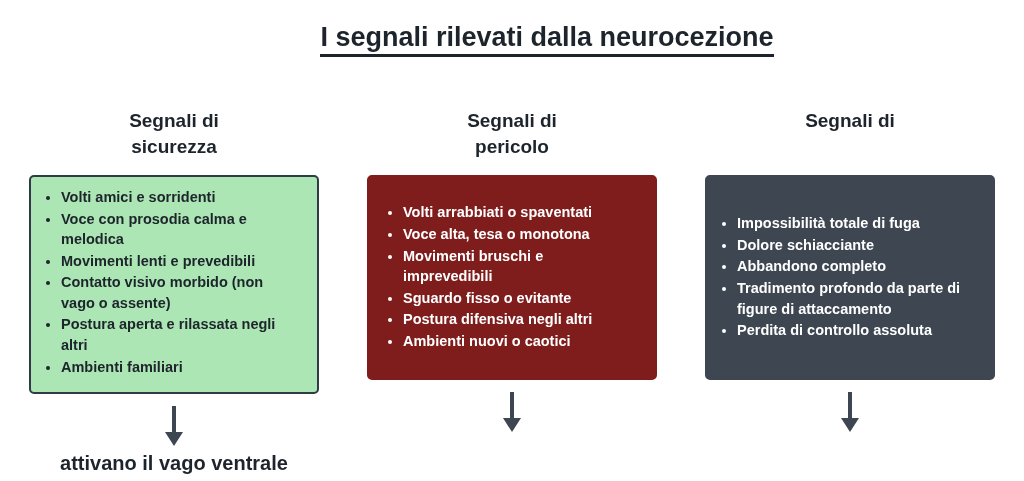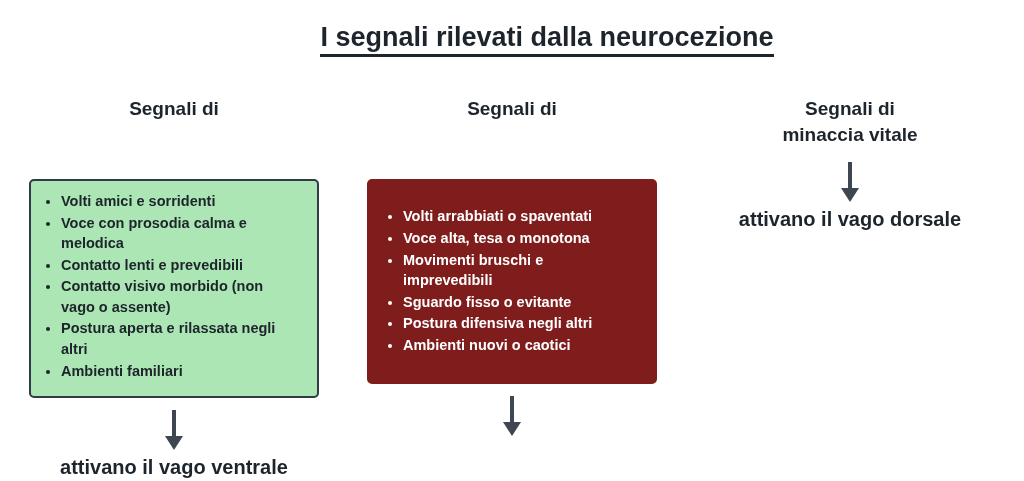--- a/index.html
+++ b/index.html
@@ -29,21 +29,21 @@
     font-weight: bold;
     color: #1d242b;
     margin-left: 35px;
   }
   .title span {
     border-bottom: 3px solid #1d242b;
     padding-bottom: 2px;
   }
   .columns {
     position: absolute;
-    top: 96px;
+    top: 108px;
     left: 0;
     width: 1024px;
     display: flex;
     justify-content: space-between;
     padding: 0 14px;
     box-sizing: border-box;
   }
   .column {
     width: 320px;
     display: flex;
@@ -52,21 +52,21 @@
   }
   .col-heading {
     font-size: 19px;
     font-weight: bold;
     line-height: 1.35;
     text-align: center;
     color: #1d242b;
     min-height: 54px;
   }
   .card {
-    margin-top: 29px;
+    margin-top: 13px;
     width: 290px;
     min-height: 205px;
     box-sizing: border-box;
     border-radius: 5px;
     padding: 14px 20px 14px 10px;
     display: flex;
     flex-direction: column;
     justify-content: center;
   }
   .card.safety {
@@ -138,64 +138,73 @@
 
   <div class="title">
     <span>I segnali rilevati dalla neurocezione</span>
   </div>
 
   <div class="columns">
 
     <div class="column">
       <div class="col-heading">
         <div>Segnali di</div>
+        <div>sicurezza</div>
       </div>
       <div class="card safety">
         <ul>
           <li>Volti amici e sorridenti</li>
           <li>Voce con prosodia calma e melodica</li>
-          <li>Contatto lenti e prevedibili</li>
+          <li>Movimenti lenti e prevedibili</li>
           <li>Contatto visivo morbido (non vago o assente)</li>
           <li>Postura aperta e rilassata negli altri</li>
           <li>Ambienti familiari</li>
         </ul>
       </div>
       <div class="arrow">
         <div class="shaft"></div>
         <div class="head"></div>
       </div>
       <div class="footer-label">attivano il vago ventrale</div>
     </div>
 
     <div class="column">
       <div class="col-heading">
         <div>Segnali di</div>
+        <div>pericolo</div>
       </div>
       <div class="card danger">
         <ul>
           <li>Volti arrabbiati o spaventati</li>
           <li>Voce alta, tesa o monotona</li>
           <li>Movimenti bruschi e imprevedibili</li>
           <li>Sguardo fisso o evitante</li>
           <li>Postura difensiva negli altri</li>
           <li>Ambienti nuovi o caotici</li>
         </ul>
       </div>
       <div class="arrow">
         <div class="shaft"></div>
         <div class="head"></div>
       </div>
     </div>
 
     <div class="column">
       <div class="col-heading">
         <div>Segnali di</div>
-        <div>minaccia vitale</div>
+      </div>
+      <div class="card threat">
+        <ul>
+          <li>Impossibilità totale di fuga</li>
+          <li>Dolore schiacciante</li>
+          <li>Abbandono completo</li>
+          <li>Tradimento profondo da parte di figure di attaccamento</li>
+          <li>Perdita di controllo assoluta</li>
+        </ul>
       </div>
       <div class="arrow">
         <div class="shaft"></div>
         <div class="head"></div>
       </div>
-      <div class="footer-label">attivano il vago dorsale</div>
     </div>
 
   </div>
 </div>
 
 </body></html>

